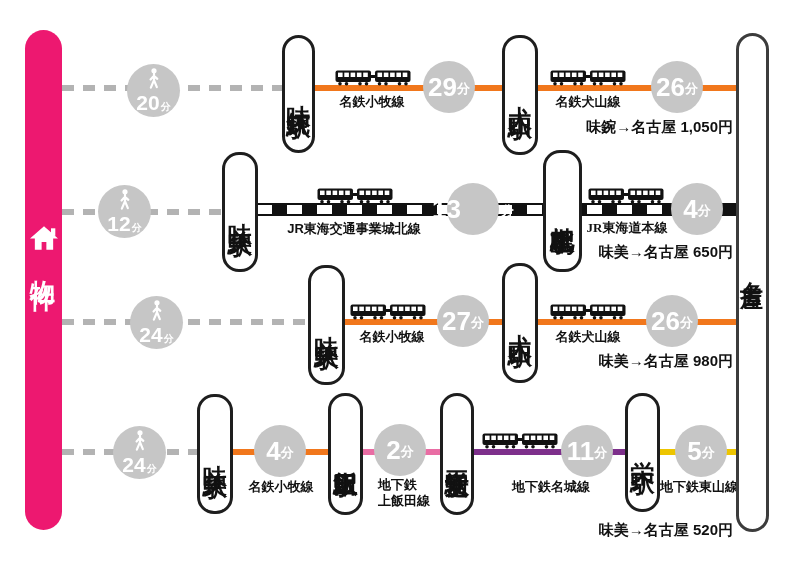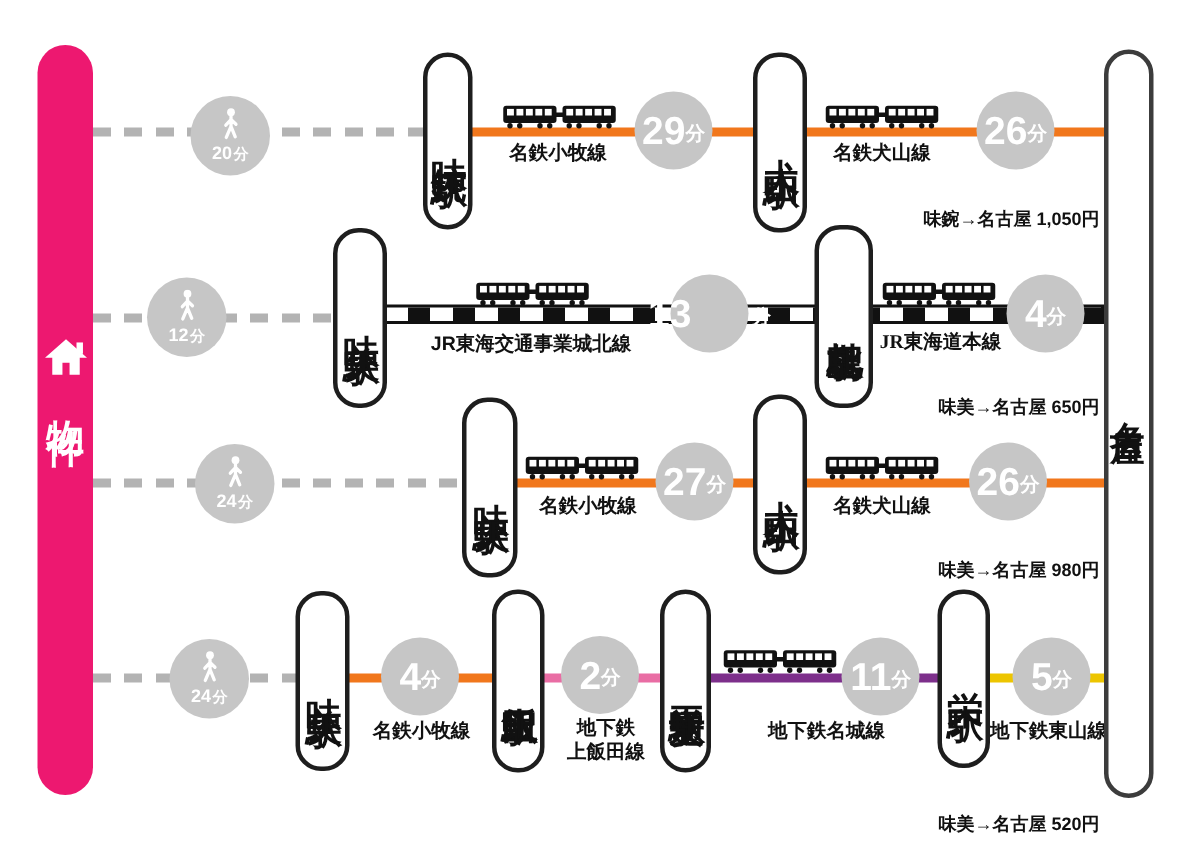--- a/index.html
+++ b/index.html
@@ -41,27 +41,27 @@
   
   .tcirc{position:absolute;width:52px;height:52px;border-radius:50%;background:#C6C6C6;
          color:#fff;display:flex;flex-direction:row;align-items:center;justify-content:center;
          line-height:1;z-index:3;}
   .tcirc .num{font-size:26px;font-weight:700;}
   .tcirc .unit{font-size:13px;font-weight:700;margin-top:2px;}
   .wcirc{position:absolute;width:53px;height:53px;border-radius:50%;background:#C6C6C6;
          color:#fff;display:flex;flex-direction:column;align-items:center;justify-content:center;
          line-height:1;z-index:3;}
   .wcirc .wtime{display:flex;align-items:baseline;margin-top:2px;}
-  .wcirc .num{font-size:12px;font-weight:700;}
+  .wcirc .num{font-size:21px;font-weight:700;}
   .wcirc .unit{font-size:10px;font-weight:700;margin-left:1px;}
 
   
   .linelabel{position:absolute;transform:translateX(-50%);font-size:13px;font-weight:700;
-             text-align:center;white-space:nowrap;z-index:2;line-height:1.25;}
-  .fare{position:absolute;right:67px;font-size:12px;font-weight:700;white-space:nowrap;z-index:2;margin-top:20px;}
+             text-align:left;white-space:nowrap;z-index:2;line-height:1.25;}
+  .fare{position:absolute;right:67px;font-size:15px;font-weight:700;white-space:nowrap;z-index:2;}
 
   .train{position:absolute;width:76px;height:16px;z-index:2;}
   .hidden-defs{position:absolute;width:0;height:0;overflow:hidden;}
 </style>
 </head>
 <body>
 
 <svg class="hidden-defs" aria-hidden="true">
   <defs>
     <g id="train-shape">

